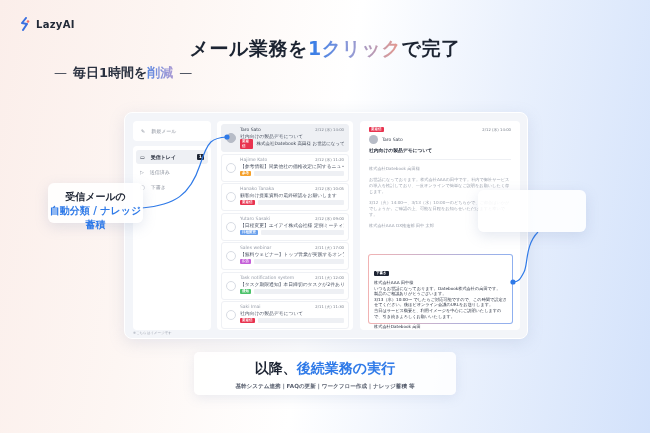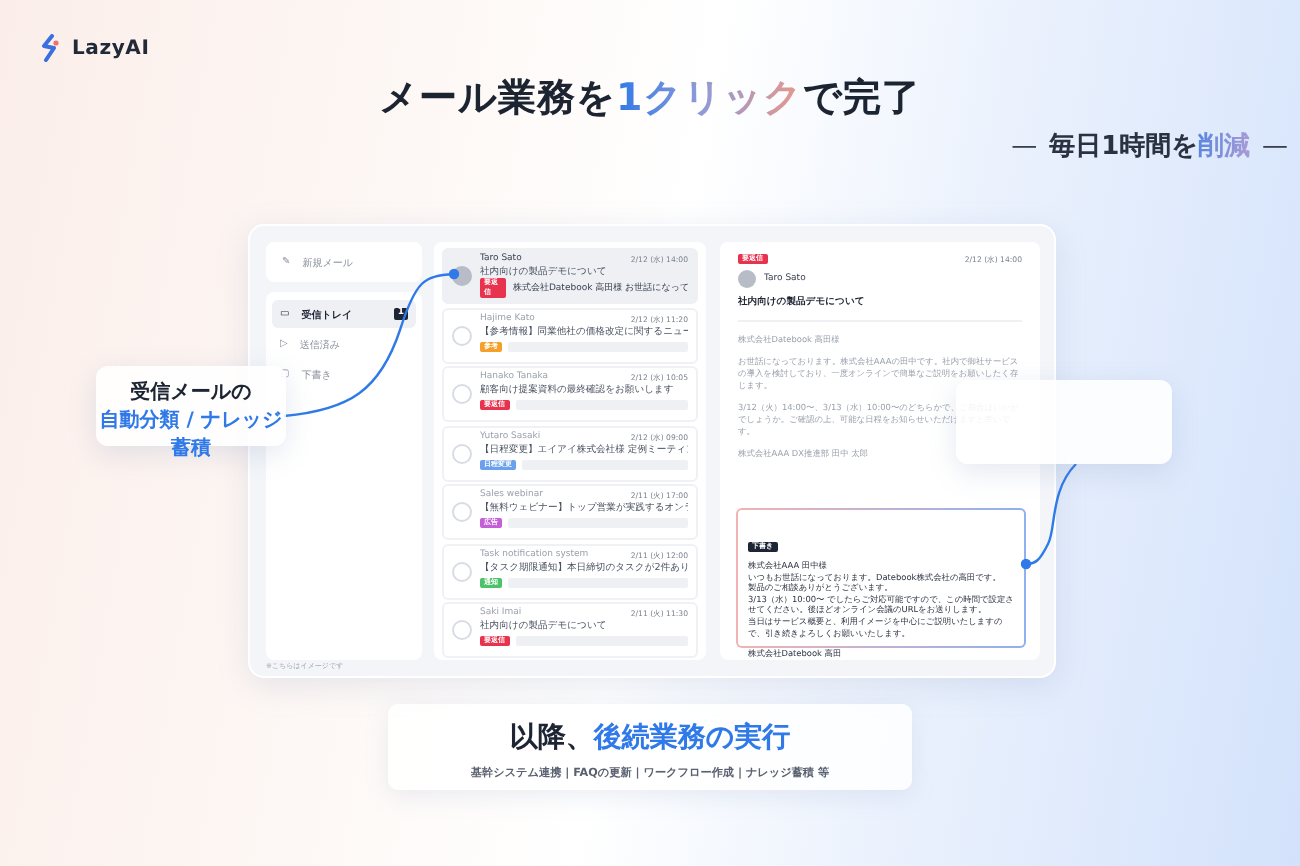--- a/index.html
+++ b/index.html
@@ -9,21 +9,21 @@
     position: relative;
     background: linear-gradient(100deg, #fbeeea 0%, #fdf6f3 25%, #ffffff 50%, #eaf1fd 72%, #d3e2fb 100%);
     color: #1d2433;
   }
   .logo { position: absolute; left: 20px; top: 16px; display: flex; align-items: flex-end; gap: 6px; }
   .logo-mark { width: 10px; height: 14px; position: relative; }
   .logo-text { font-size: 10px; font-weight: bold; color: #222a38; letter-spacing: 0.3px; }
 
   .headline { position: absolute; top: 36px; left: 0; width: 650px; text-align: center; font-size: 19px; font-weight: bold; color: #1c2432; letter-spacing: 0.5px; }
   .hl-grad { background: linear-gradient(90deg, #2f7ae8 0%, #8f9ad8 45%, #e8988a 100%); -webkit-background-clip: text; background-clip: text; color: transparent; }
-  .subline { position: absolute; top: 64px; left: 0; width: 650px; text-align: right; font-size: 13px; font-weight: bold; color: #2a3140; }
+  .subline { position: absolute; top: 64px; left: 0; width: 650px; text-align: left; font-size: 13px; font-weight: bold; color: #2a3140; padding-left: 48px; }
   .sub-grad { background: linear-gradient(90deg, #5a86e0, #a99bd4); -webkit-background-clip: text; background-clip: text; color: transparent; }
   .dash { color: #394150; font-weight: normal; margin: 0 6px; }
 
   .window {
     position: absolute; left: 124px; top: 112px; width: 404px; height: 227px;
     background: #f3f5f9; border-radius: 8px; border: 1px solid #ffffff;
     box-shadow: 0 4px 16px rgba(120,140,180,0.18);
   }
   .sidebar-top { position: absolute; left: 8px; top: 8px; width: 78px; height: 20px; background: #fff; border-radius: 4px; display: flex; align-items: center; padding-left: 8px; gap: 6px; font-size: 5px; color: #8a909c; }
   .sidebar-nav { position: absolute; left: 8px; top: 33px; width: 78px; height: 184px; background: #fff; border-radius: 4px; padding: 4px 3px; }

